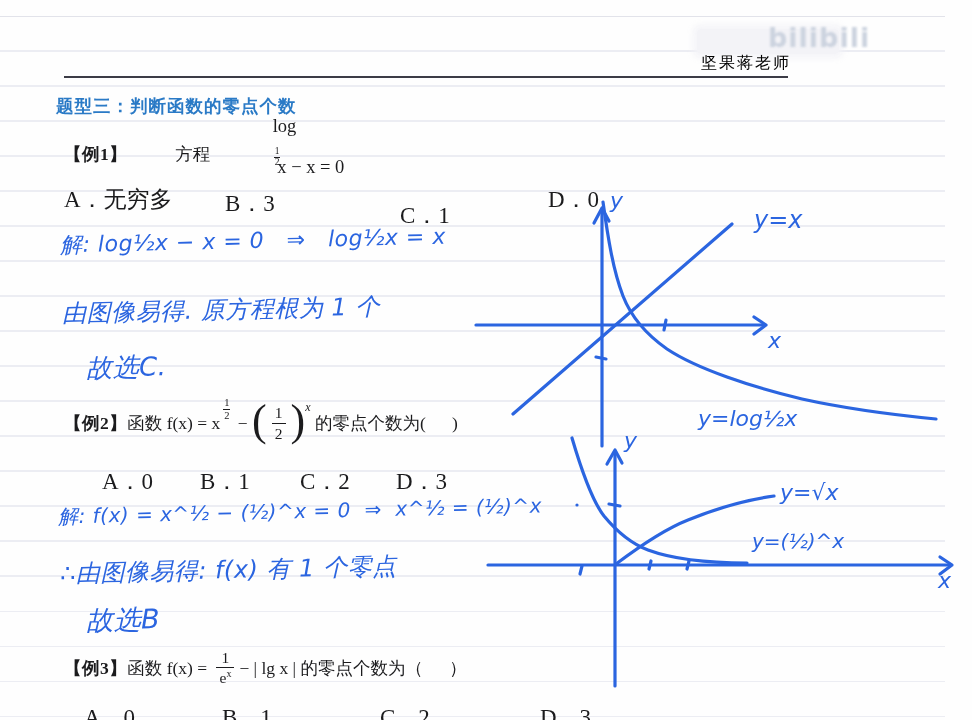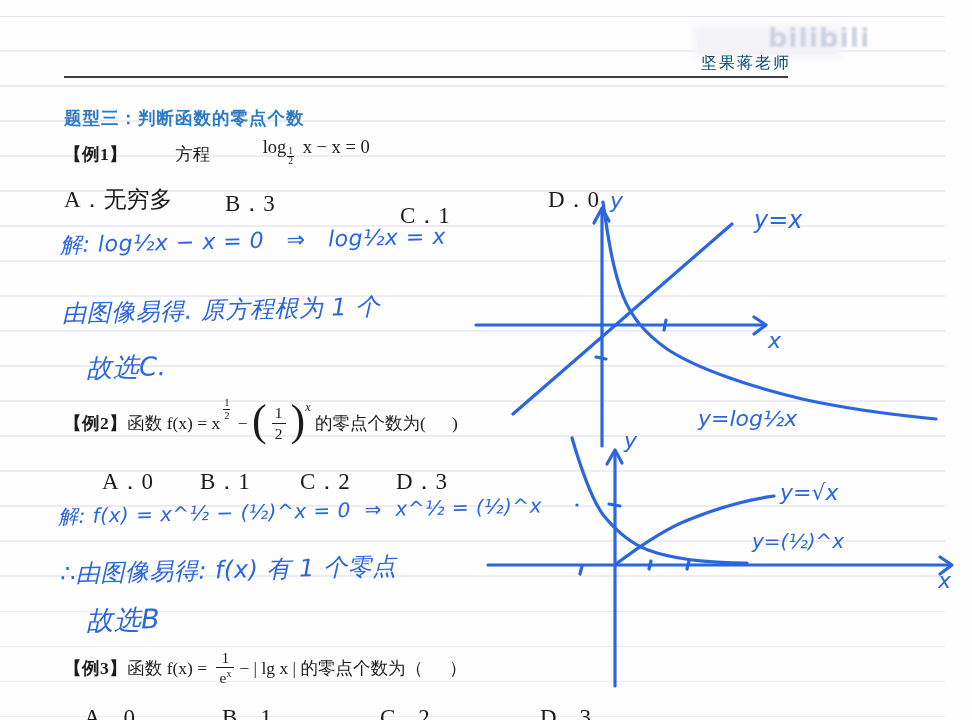--- a/index.html
+++ b/index.html
@@ -13,31 +13,31 @@
     position:absolute;left:0;top:16px;width:945px;height:704px;
     border-top:1.5px solid #e2e3ea;
     background-image:repeating-linear-gradient(to bottom,transparent 0,transparent 33.5px,#ecedf3 33.5px,#ecedf3 35px);
     pointer-events:none;
   }
   
   .blur-patch{position:absolute;left:697px;top:29px;width:142px;height:25px;
     background:rgba(243,243,247,.96);border-radius:3px;box-shadow:0 0 6px 4px rgba(243,243,247,.9);}
   .bili-logo{position:absolute;left:768px;top:22px;font-family:"DejaVu Sans",sans-serif;
     font-weight:bold;font-size:27px;color:#ccd3df;filter:blur(1.2px);letter-spacing:1px;}
-  .channel{position:absolute;left:701px;top:53px;font-size:16px;color:#0c4a6e;letter-spacing:2px;
+  .channel{position:absolute;left:701px;top:53px;font-size:16px;color:#000000;letter-spacing:2px;
     font-family:Liberation Serif, serif;}
   .head-rule{position:absolute;left:64px;top:76px;width:724px;height:2px;background:#3c3c46;}
   
-  .sec-title{position:absolute;left:64px;top:94px;font-size:17.5px;font-weight:bold;color:#2a7ac6;
-    font-family:Liberation Serif, serif;letter-spacing:1px;margin-top:12px;}
+  .sec-title{position:absolute;left:56px;top:94px;font-size:17.5px;font-weight:bold;color:#2a7ac6;
+    font-family:Liberation Serif, serif;letter-spacing:1px;}
   
   .prow{position:absolute;display:flex;align-items:center;white-space:pre;font-size:17.5px;color:#1b1b1d;}
   .prow b{letter-spacing:.5px;}
   .it{}
-  .m1{display:inline-flex;align-items:flex-start;position:relative;top:-7px;font-size:18.5px;margin:0 4px 0 0;}
+  .m1{display:inline-flex;align-items:flex-start;position:relative;top:-7px;font-size:18.5px;margin:0 4px 0 10px;flex-direction:column;}
   .subfrac{display:inline-flex;flex-direction:column;align-items:center;font-size:9.5px;line-height:1.05;
     position:relative;top:10px;margin:0 4px 0 1px;}
   .subfrac .num{border-bottom:1px solid #1b1b1d;padding:0 1px;}
   .supfrac{display:inline-flex;flex-direction:column;align-items:center;font-size:10.5px;line-height:1.1;
     position:relative;top:-14px;margin:0 3px;}
   .supfrac .num{border-bottom:1px solid #1b1b1d;padding:0 1px;}
   .mfrac{display:inline-flex;flex-direction:column;align-items:center;font-size:15.5px;line-height:1.25;
     margin:0 5px;}
   .mfrac .num{padding:0 3px;}
   .mfrac .bar{width:100%;height:0;border-top:1.3px solid #1b1b1d;}

